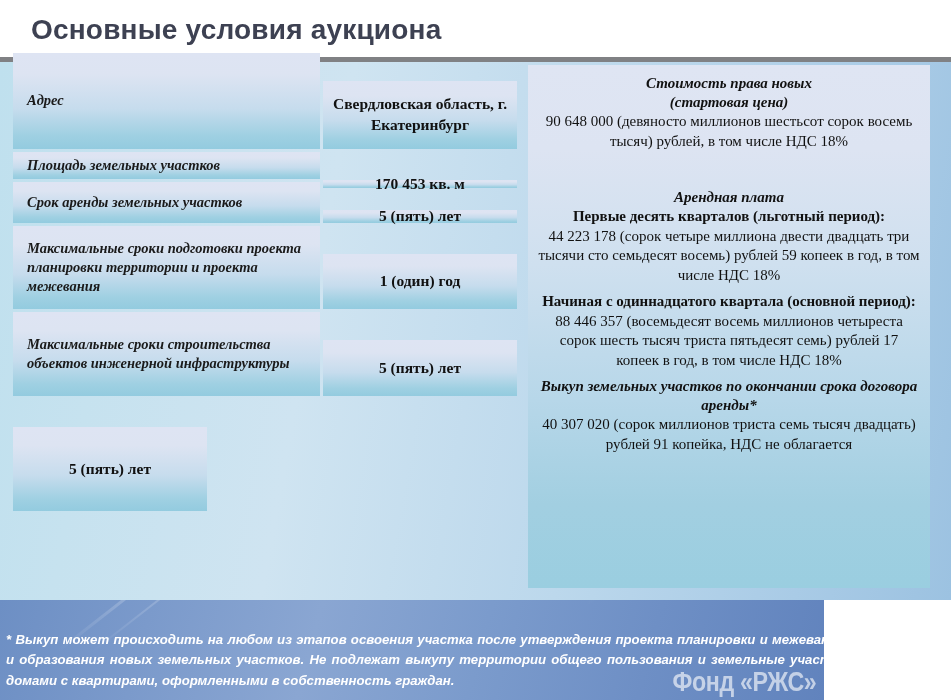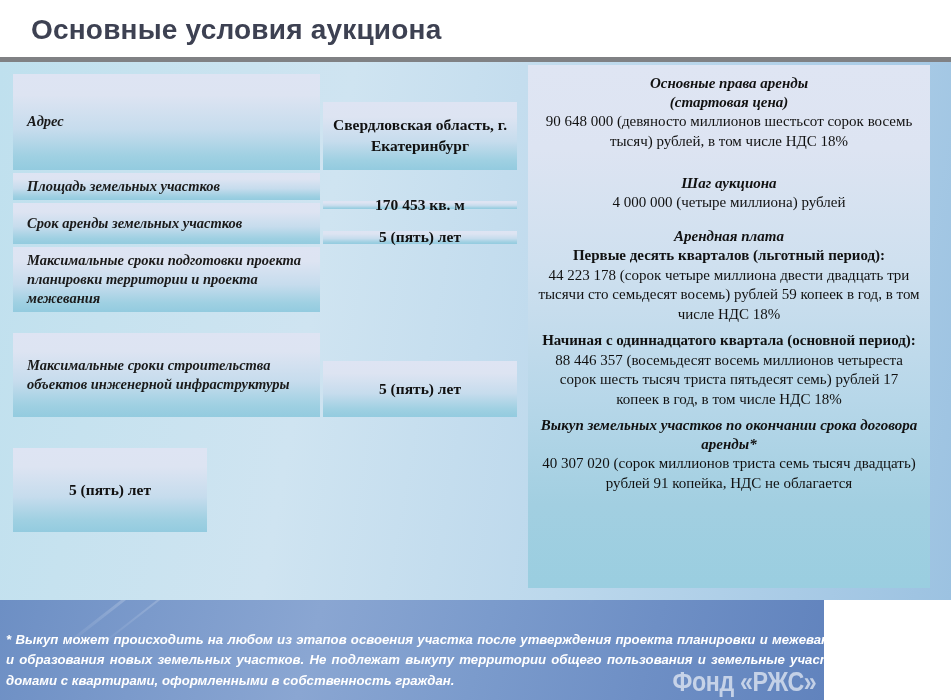--- a/index.html
+++ b/index.html
@@ -55,21 +55,21 @@
     top: 62px;
     width: 951px;
     height: 538px;
     background: linear-gradient(100deg, #bfe0ee 0%, #c6e2ef 14%, #cfe4f1 34%, #bcd8ec 62%, #a9cbe6 85%, #9cc2e1 100%);
   }
 
   
   .table-wrap {
     position: absolute;
     left: 13px;
-    top: 74px;
+    top: 53px;
     width: 504px;
     height: 523px;
     display: flex;
     flex-direction: column;
     gap: 3px;
   }
   .trow {
     display: flex;
     gap: 3px;
     flex: 0 0 auto;
@@ -103,21 +103,21 @@
     font-family: "Liberation Serif", serif;
     font-weight: bold;
     font-size: 15.5px;
     line-height: 1.33;
     color: #111111;
   }
 
   .r0 { height: 96px; }
   .r1 { height: 27px; }
   .r2 { height: 41px; }
-  .r3 { height: 83px; flex-direction: column; }
+  .r3 { height: 83px; }
   .r4 { height: 84px; }
   .r5 { height: 112px; }
 
   
   .right-panel {
     position: absolute;
     left: 528px;
     top: 65px;
     width: 402px;
     height: 523px;
@@ -261,31 +261,27 @@
       <div class="cell cell-value">
         <span>5 (пять) лет</span>
       </div>
     </div>
 
   </div>
 
   <div class="right-panel">
 
     <div class="rp-block">
-      <div class="rp-head">Основные права аренды</div>
+      <div class="rp-head">Стоимость права новых</div>
       <div class="rp-head">(стартовая цена)</div>
       <div class="rp-text">90 648 000 (девяносто миллионов шестьсот сорок восемь тысяч) рублей,  в том числе НДС 18%</div>
     </div>
 
     <div class="sp-lg"></div>
 
-    <div class="rp-block">
-      <div class="rp-head">Шаг аукциона</div>
-      <div class="rp-text">4 000 000 (четыре миллиона) рублей</div>
-    </div>
 
     <div class="sp-md"></div>
 
     <div class="rp-block">
       <div class="rp-head">Арендная плата</div>
       <div class="rp-sub">Первые десять кварталов (льготный период):</div>
       <div class="rp-text">44 223 178 (сорок четыре миллиона двести двадцать три тысячи сто семьдесят восемь) рублей 59 копеек в год, в том числе  НДС 18%</div>
       <div class="sp-sm"></div>
       <div class="rp-sub">Начиная с одиннадцатого квартала (основной период):</div>
       <div class="rp-text">88 446 357 (восемьдесят восемь миллионов четыреста сорок шесть тысяч триста пятьдесят семь) рублей 17 копеек в год, в том числе НДС 18%</div>

